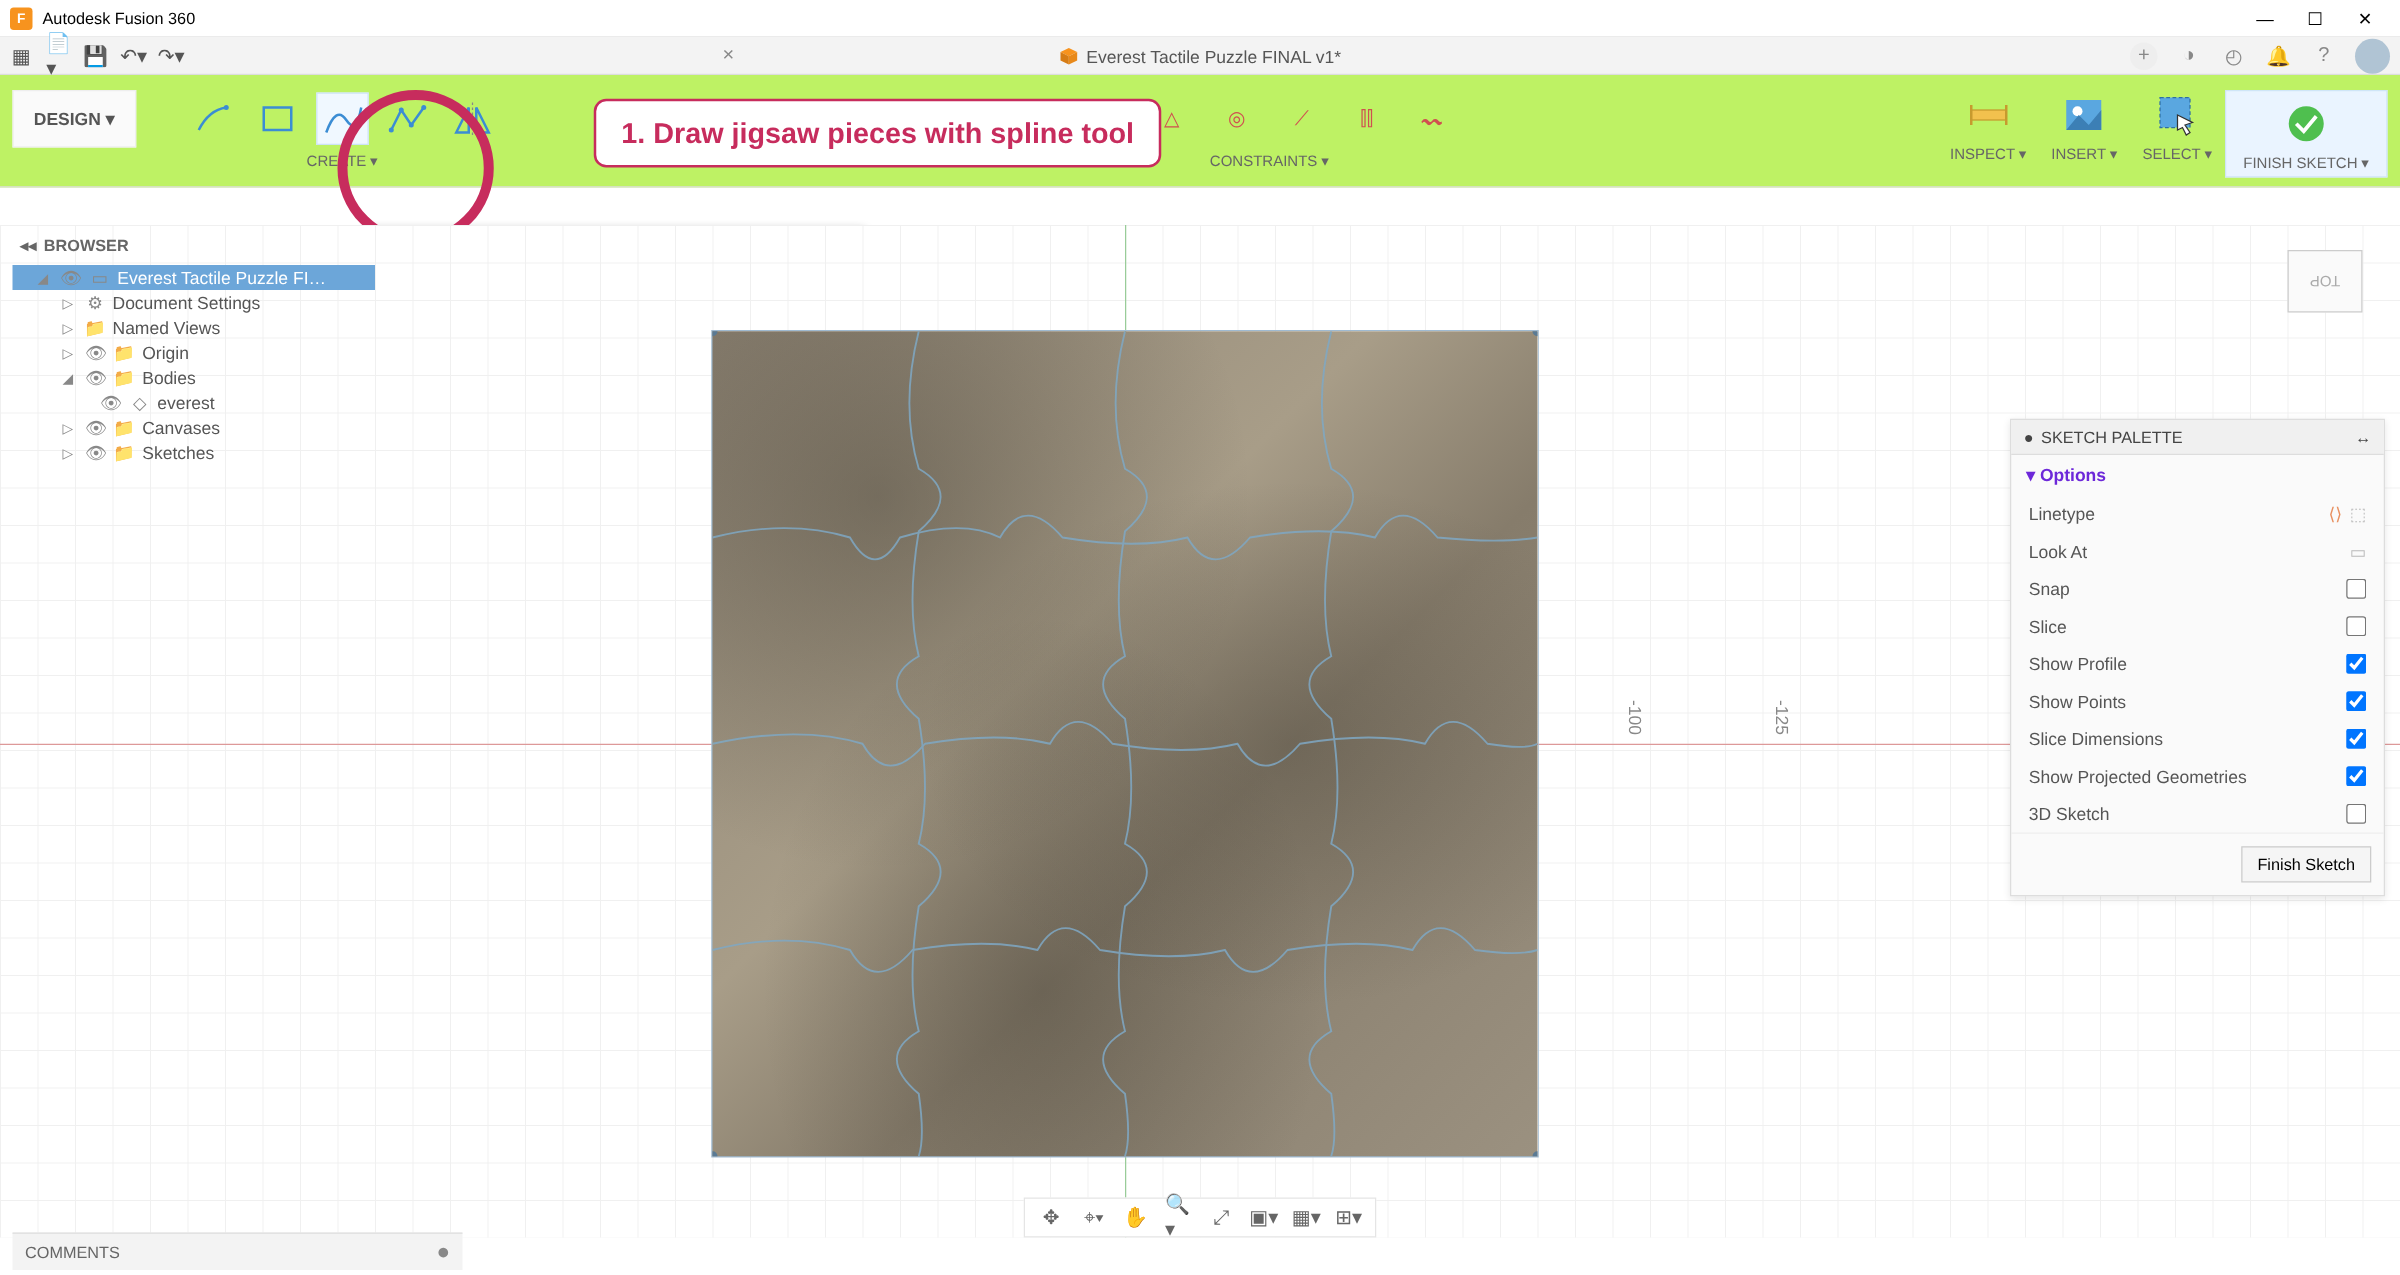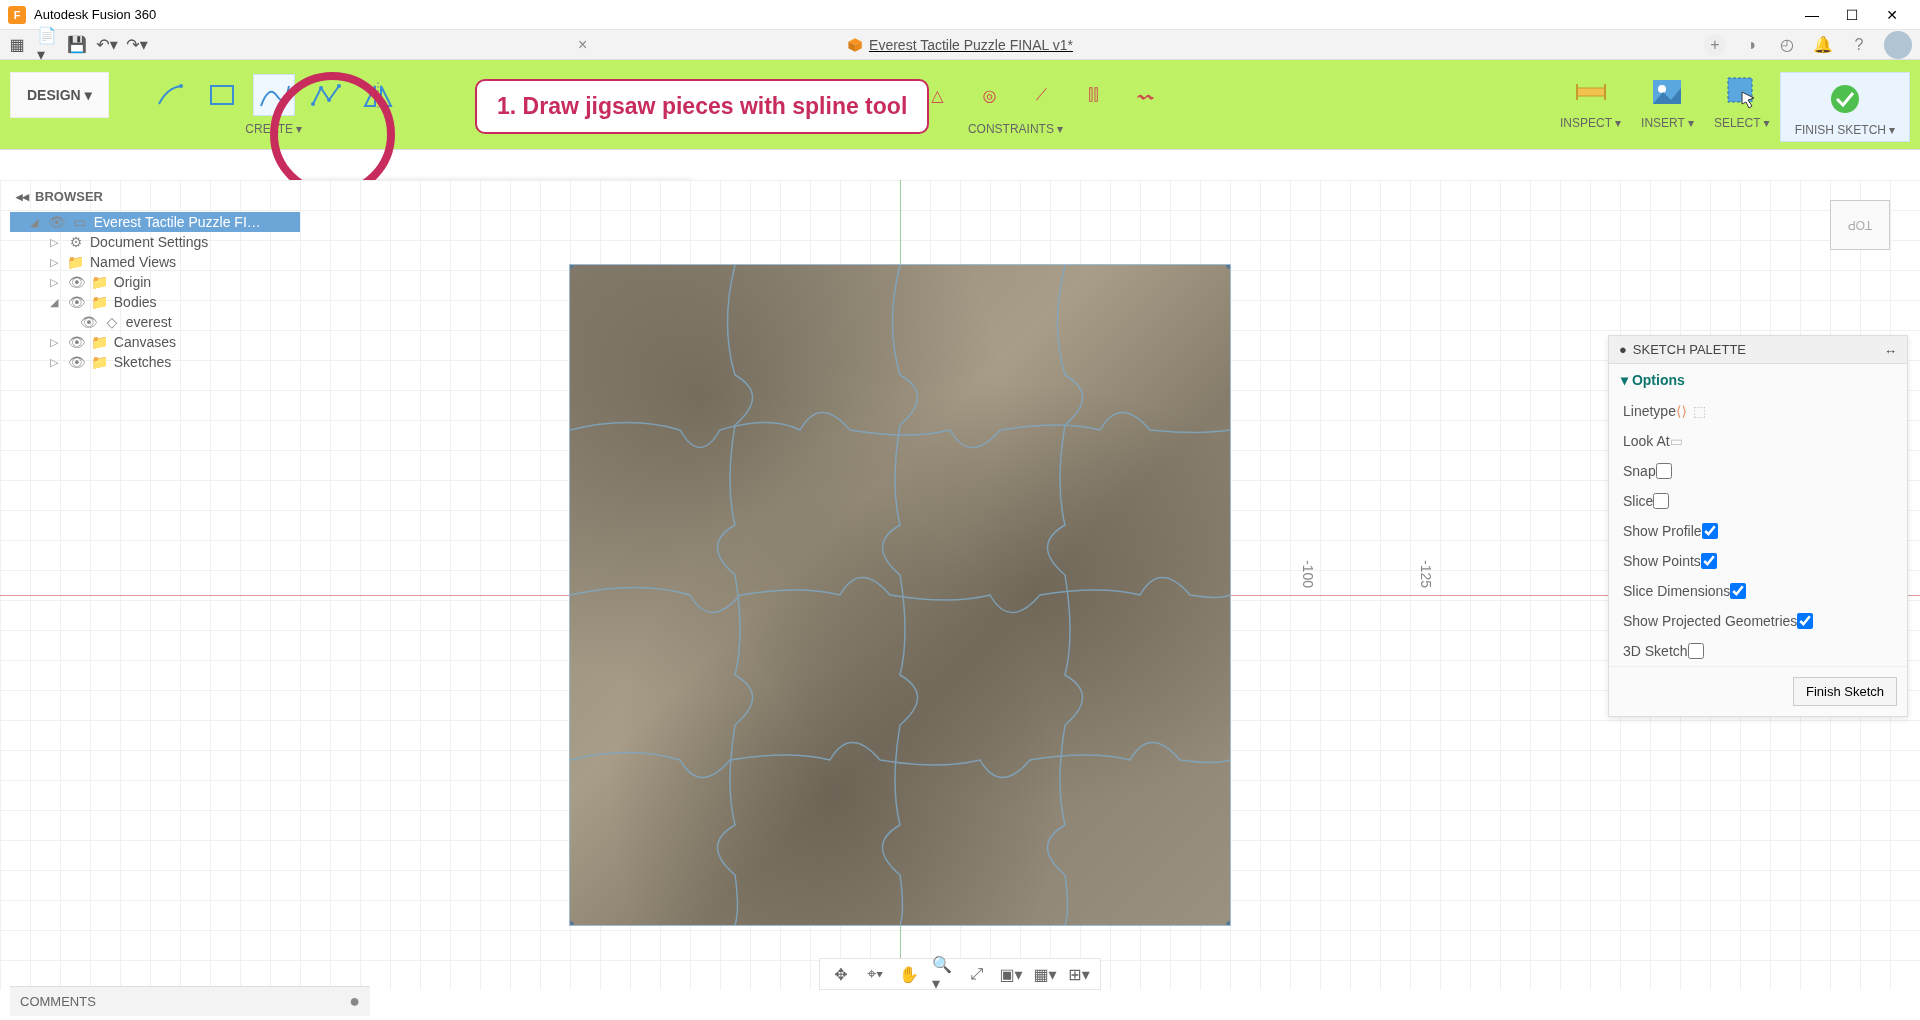--- a/index.html
+++ b/index.html
@@ -7,21 +7,21 @@
 
   
   .titlebar { height: 30px; display: flex; align-items: center; padding: 0 8px; background: #fff; border-bottom: 1px solid #e5e5e5; font-size: 13px; }
   .titlebar .app-icon { width: 18px; height: 18px; background: #f7931e; border-radius: 3px; margin-right: 8px; display:flex;align-items:center;justify-content:center;color:#fff;font-weight:bold;font-size:11px;}
   .titlebar .spacer { flex: 1; }
   .winbtn { width: 40px; height: 30px; display:flex;align-items:center;justify-content:center; cursor:pointer; font-size:14px; }
 
   
   .qat { height: 30px; background:#f3f3f3; border-bottom:1px solid #ddd; display:flex; align-items:center; padding:0 8px; gap:12px; position:relative;}
   .qat .ic { width:18px;height:18px;display:flex;align-items:center;justify-content:center;color:#555;cursor:pointer;}
-  .qat .tabwrap { position:absolute; left:50%; transform:translateX(-50%); display:flex; align-items:center;text-decoration:underline;}
+  .qat .tabwrap { position:absolute; left:50%; transform:translateX(-50%); display:flex; align-items:center;}
   .qat .cube { width:16px;height:16px;margin-right:6px;}
   .qat .tabname { font-size:14px; color:#555;}
   .qat .tabclose { margin-left:420px; color:#888; font-size:16px; cursor:pointer;}
   .qat .rightbtns { margin-left:auto; display:flex; gap:14px; align-items:center;}
   .qat .rightbtns .rb { width:22px;height:22px;border-radius:50%;display:flex;align-items:center;justify-content:center;color:#888;cursor:pointer;}
   .qat .avatar { width:28px;height:28px;border-radius:50%;background:#b0c4d4;}
 
   
   .wstabs { position:absolute; top:60px; left:140px; display:flex; gap:60px; font-size:13px; color:#666; font-weight:500; letter-spacing:0.5px;}
 
@@ -77,22 +77,22 @@
   .tn .arw{width:12px;color:#888;font-size:11px;}
   .tn .eye{color:#888;font-size:14px;}
   .tn .fico{width:16px;height:16px;display:flex;align-items:center;justify-content:center;color:#888;}
   .tn.sel{background:#6ca6d9;color:#fff;}
   .tn.lvl2{padding-left:40px;}
   .tn.lvl3{padding-left:70px;}
 
   
   .palette { position:absolute; right:12px; top:335px; width:300px; background:#fafafa; border:1px solid #ddd; box-shadow:0 2px 6px rgba(0,0,0,.1);}
   .palette .phdr{background:#f0f0f0;border-bottom:1px solid #ddd;padding:6px 10px;font-size:13px;color:#444;display:flex;align-items:center;gap:6px;}
-  .palette .optlabel{padding:8px 12px;font-weight:700;font-size:14px;color:#0f766e;}
-  .palette .row{display:flex;align-items:center;padding:7px 14px;font-size:14px;color:#555;}
+  .palette .optlabel{padding:8px 12px;font-weight:700;font-size:14px;color:#6d28d9;}
+  .palette .row{display:flex;justify-content:space-between;align-items:center;padding:7px 14px;font-size:14px;color:#555;}
   .palette .row input[type=checkbox]{width:16px;height:16px;}
   .palette .icons-r{display:flex;gap:6px;color:#bbb;}
   .palette .ftr{padding:10px;text-align:right;border-top:1px solid #eee;}
   .palette .ftr button{padding:6px 12px;font-size:13px;background:#f5f5f5;border:1px solid #ccc;cursor:pointer;}
 
   
   .comments { position:absolute; left:10px; bottom:4px; width:360px; background:#f3f3f3; border-top:1px solid #ddd; padding:4px 10px; font-size:13px; color:#666; display:flex;align-items:center;}
   .comments .dot{margin-left:auto;font-size:18px;color:#888;}
 </style>
 </head>

